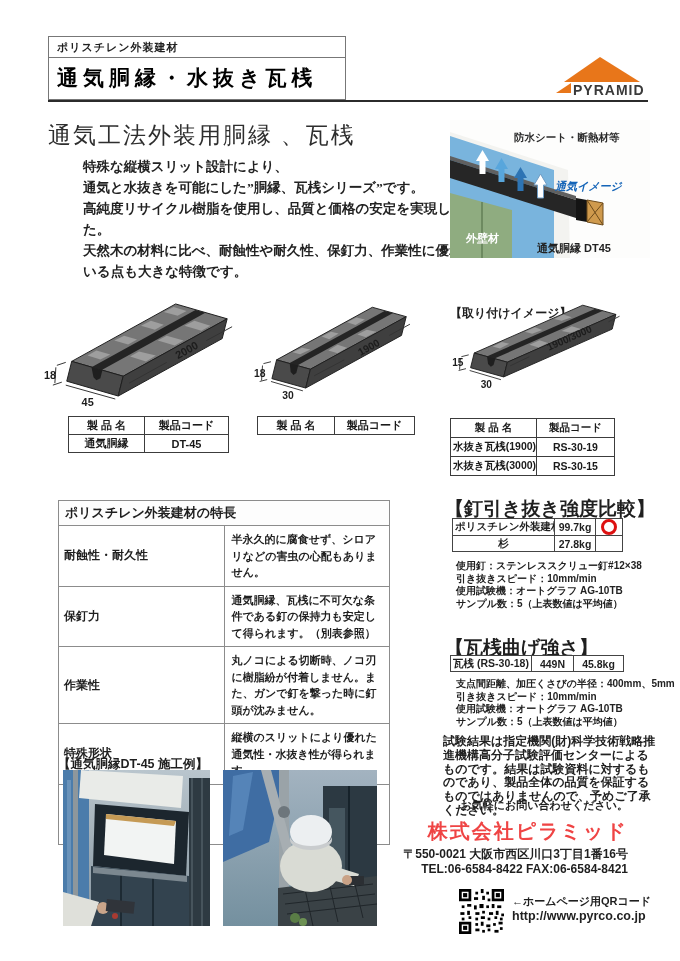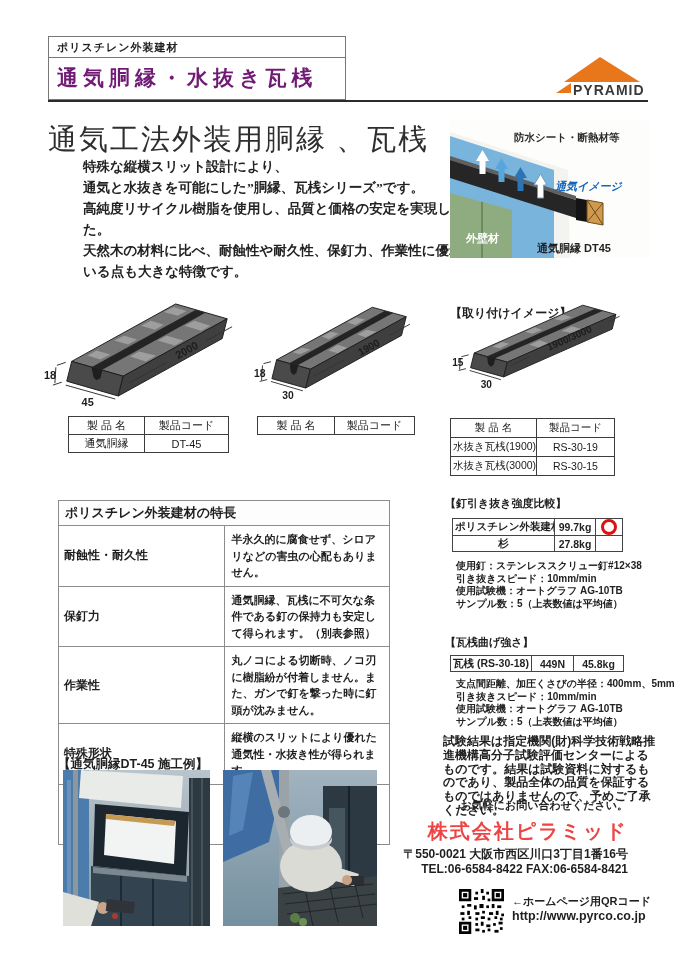--- a/index.html
+++ b/index.html
@@ -2,51 +2,51 @@
 <html><head>
 <meta charset="utf-8">
 <style>
   html,body{margin:0;padding:0;background:#e9e9e9;}
   .page{position:relative;width:680px;height:961px;background:#ffffff;margin:0 auto;
         font-family:"Liberation Sans","DejaVu Sans",sans-serif;color:#1f1f1f;overflow:hidden;}
   .abs{position:absolute;}
   
   .title-box{left:48px;top:36px;width:296px;border:1px solid #777;background:#fff;}
   .title-box .cat{font-size:11px;font-weight:bold;padding:3px 8px 2px;border-bottom:1px solid #777;letter-spacing:1px;}
-  .title-box .ttl{font-size:21px;font-weight:bold;padding:6px 8px 7px;letter-spacing:5px;white-space:nowrap;color:#701a75;}
+  .title-box .ttl{font-size:21px;font-weight:bold;padding:6px 8px 7px;letter-spacing:5px;white-space:nowrap;color:#000000;}
   .rule{left:48px;top:100px;width:600px;height:2px;background:#2b2b2b;}
   
   .intro-h{left:48px;top:120px;font-family:"Liberation Serif","DejaVu Serif",serif;
-           font-size:29px;font-weight:500;letter-spacing:2px;color:#2e2e2e;white-space:nowrap;text-align:center;}
+           font-size:23px;font-weight:500;letter-spacing:2px;color:#2e2e2e;white-space:nowrap;text-align:center;}
   .intro-p{left:48px;top:157px;width:400px;font-family:"Liberation Serif","DejaVu Serif",serif;
            font-size:13.5px;font-weight:600;line-height:1.55;color:#222;white-space:pre-line;margin-left:35px;}
   
   .diagram{left:450px;top:120px;width:200px;height:138px;}
   .diagram-cap{left:450px;top:262px;font-size:12px;font-weight:bold;white-space:nowrap;margin-top:43px;}
   
   .pfig1{left:42px;top:290px;}
   .pfig2{left:252px;top:296px;}
   .pfig3{left:450px;top:296px;}
   svg text.dim{font-family:"Liberation Sans",sans-serif;font-size:11px;font-weight:bold;fill:#1d1d1d;}
   svg text.dlabel{font-family:"Liberation Sans",sans-serif;font-weight:bold;}
   
   table{border-collapse:collapse;table-layout:fixed;}
-  .ptable td,.ptable th{border:1px solid #3c3c3c;font-size:11px;font-weight:normal;text-align:center;
+  .ptable td,.ptable th{border:1px solid #3c3c3c;font-size:11px;font-weight:bold;text-align:center;
         padding:1px 2px;height:15px;white-space:nowrap;overflow:hidden;background:#fff;color:#1a1a1a;}
   .pt1{left:68px;top:416px;width:160px;}
   .pt2{left:257px;top:416px;width:157px;}
   .pt3{left:450px;top:418px;width:164px;}
   .pt3 td,.pt3 th{height:16px;font-size:10.5px;}
   .ftable{left:58px;top:500px;width:332px;}
   .ftable th{border:1px solid #8c8c8c;font-size:13px;font-weight:bold;text-align:left;padding:3px 6px;background:#fdfdfd;}
   .ftable td{border:1px solid #8c8c8c;vertical-align:middle;background:#fff;}
   .ftable td.lab{width:96px;font-size:12px;font-weight:bold;padding:4px 5px;}
   .ftable td.txt{font-size:11px;font-weight:bold;line-height:1.5;padding:5px 7px;height:40px;}
   
-  .sec-title{font-size:11px;font-weight:bold;white-space:nowrap;text-align:right;}
+  .sec-title{font-size:19px;font-weight:bold;white-space:nowrap;text-align:right;}
   .mtable td{border:1px solid #444;font-size:10.5px;font-weight:bold;text-align:center;
         padding:0 2px;height:15px;white-space:nowrap;overflow:hidden;background:#fff;}
   .pulltable{left:452px;top:518px;width:170px;}
   .bendtable{left:450px;top:655px;width:173px;}
   .ring{display:inline-block;width:10px;height:10px;border:3px solid #dd1111;border-radius:50%;vertical-align:middle;}
   .notes{font-size:10px;font-weight:bold;line-height:12.5px;color:#222;white-space:pre-line;}
   .disclaimer{left:443px;top:735px;width:214px;font-size:12px;font-weight:bold;line-height:1.15;color:#222;}
   
   .photos-cap{left:58px;top:748px;font-size:12.5px;font-weight:bold;white-space:nowrap;margin-top:8px;}
   .photo{overflow:hidden;}

